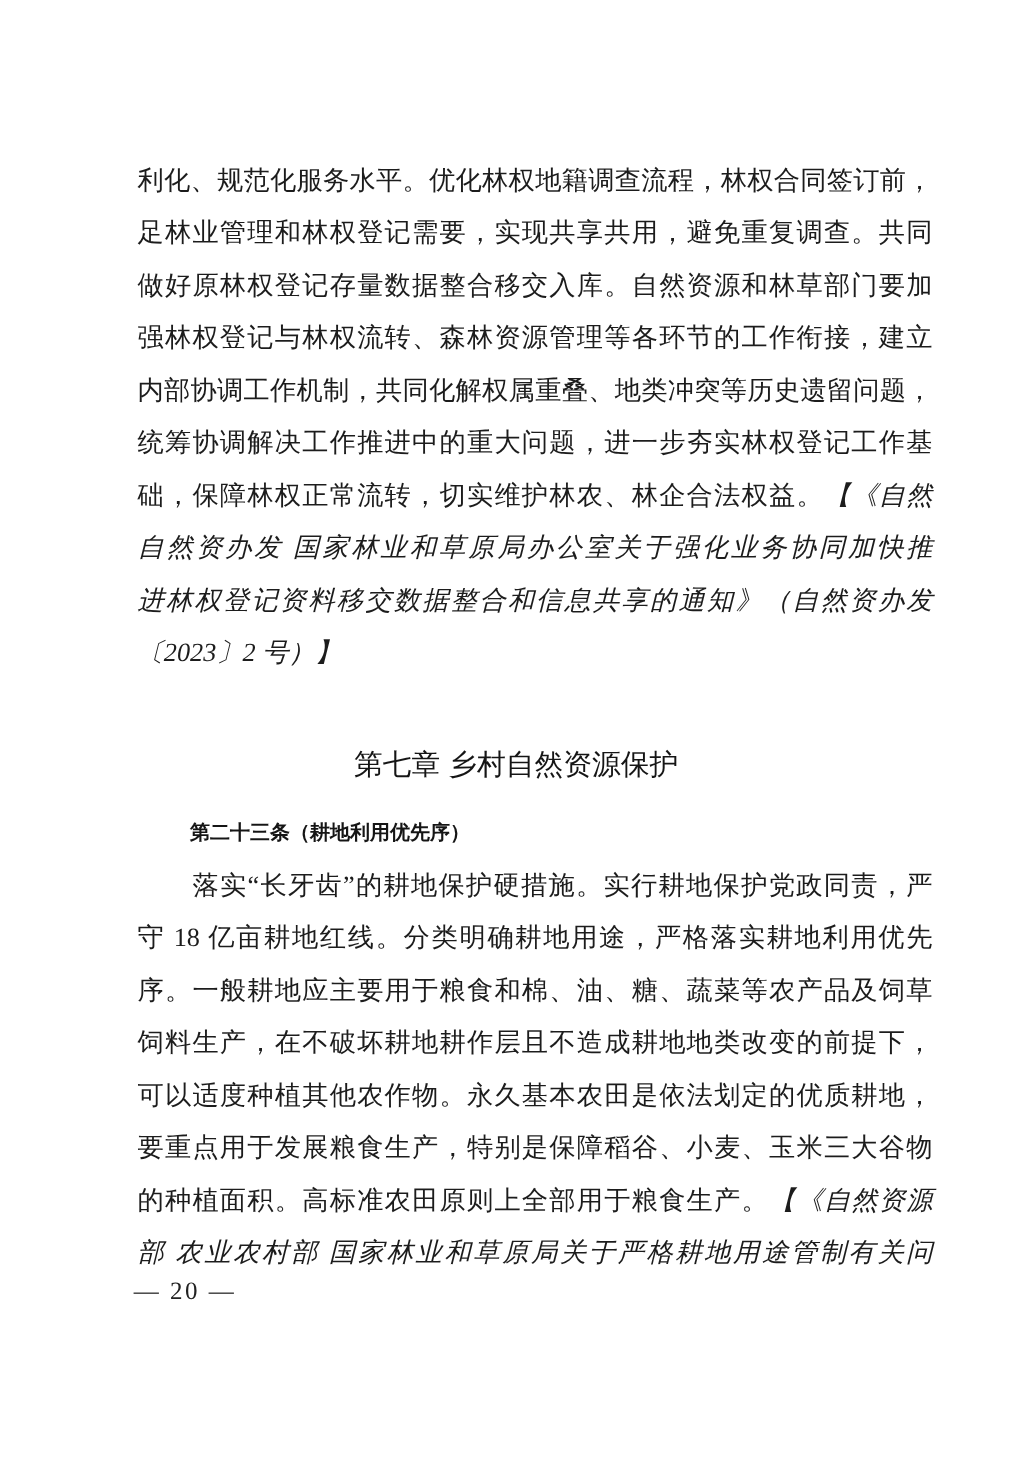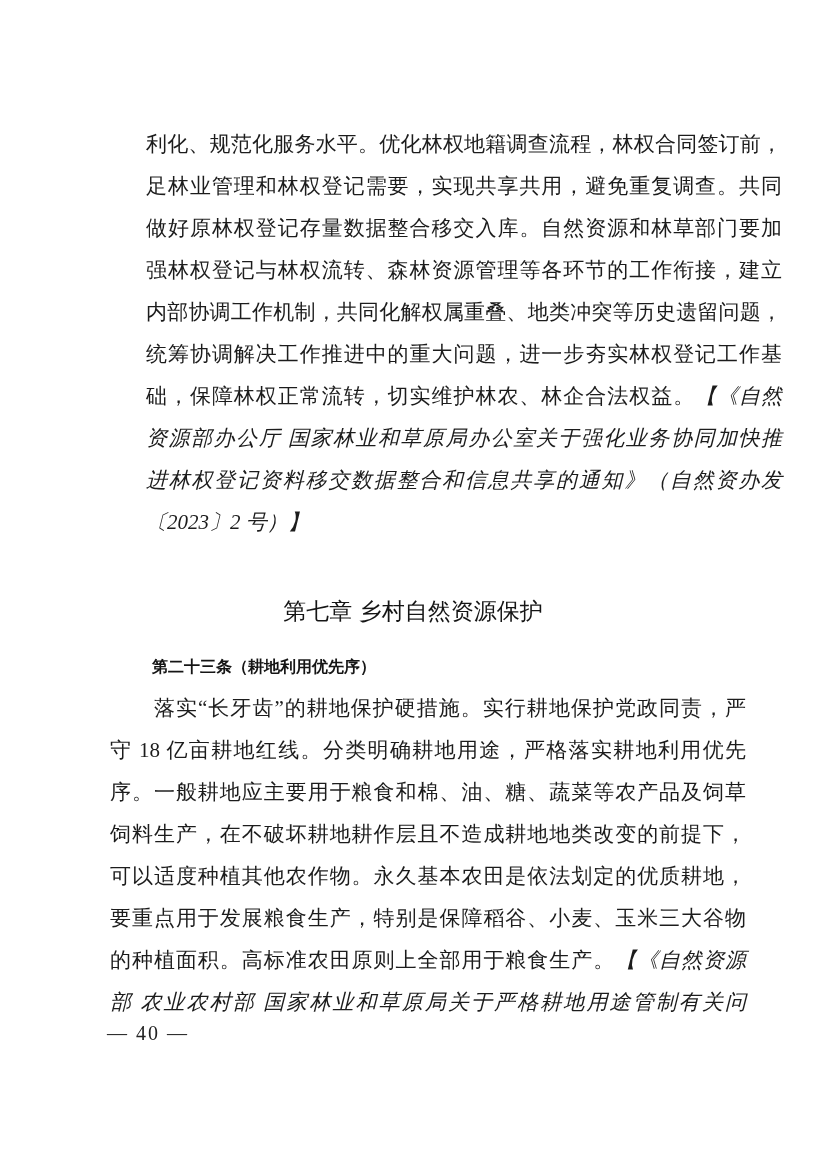--- a/index.html
+++ b/index.html
@@ -14,21 +14,21 @@
     background: #ffffff;
     color: #1c1c1c;
     font-family: "Liberation Serif", "DejaVu Serif", serif;
     overflow: hidden;
   }
   .textblock {
     position: absolute;
     left: 110px;
     width: 636px;
   }
-  .para1 { top: 123px; margin-left: 36px; }
+  .para1 { top: 123px; }
   .para2 { top: 687px; }
   .bline {
     height: 42px;
     line-height: 42px;
     font-size: 21px;
     text-align: justify;
     text-align-last: justify;
     text-justify: inter-character;
     white-space: normal;
   }
@@ -84,21 +84,21 @@
   <div class="textblock para1">
     <div class="bline">利化、规范化服务水平。优化林权地籍调查流程，林权合同签订前，</div>
     <div class="bline">足林业管理和林权登记需要，实现共享共用，避免重复调查。共同</div>
     <div class="bline">做好原林权登记存量数据整合移交入库。自然资源和林草部门要加</div>
     <div class="bline">强林权登记与林权流转、森林资源管理等各环节的工作衔接，建立</div>
     <div class="bline">内部协调工作机制，共同化解权属重叠、地类冲突等历史遗留问题，</div>
     <div class="bline">统筹协调解决工作推进中的重大问题，进一步夯实林权登记工作基</div>
     <div class="bline">
       <span>础，保障林权正常流转，切实维护林农、林企合法权益。</span><span class="cite">【《自然</span>
     </div>
-    <div class="bline cite">资源部办公厅 国家林业和草原局办公室关于强化业务协同加快推</div>
+    <div class="bline cite">自然资办发 国家林业和草原局办公室关于强化业务协同加快推</div>
     <div class="bline cite">进林权登记资料移交数据整合和信息共享的通知》（自然资办发</div>
     <div class="bline cite lastline">〔2023〕2 号）】</div>
   </div>
 
   <h2 class="chapter">第七章 乡村自然资源保护</h2>
 
   <h3 class="section">第二十三条（耕地利用优先序）</h3>
 
   <div class="textblock para2">
     <div class="bline indent">落实“长牙齿”的耕地保护硬措施。实行耕地保护党政同责，严</div>
@@ -106,15 +106,15 @@
     <div class="bline">序。一般耕地应主要用于粮食和棉、油、糖、蔬菜等农产品及饲草</div>
     <div class="bline">饲料生产，在不破坏耕地耕作层且不造成耕地地类改变的前提下，</div>
     <div class="bline">可以适度种植其他农作物。永久基本农田是依法划定的优质耕地，</div>
     <div class="bline">要重点用于发展粮食生产，特别是保障稻谷、小麦、玉米三大谷物</div>
     <div class="bline">
       <span>的种植面积。高标准农田原则上全部用于粮食生产。</span><span class="cite">【《自然资源</span>
     </div>
     <div class="bline cite">部 农业农村部 国家林业和草原局关于严格耕地用途管制有关问</div>
   </div>
 
-  <div class="pagenum">— 40 —</div>
+  <div class="pagenum">— 20 —</div>
 
 </div>
 
 </body></html>

